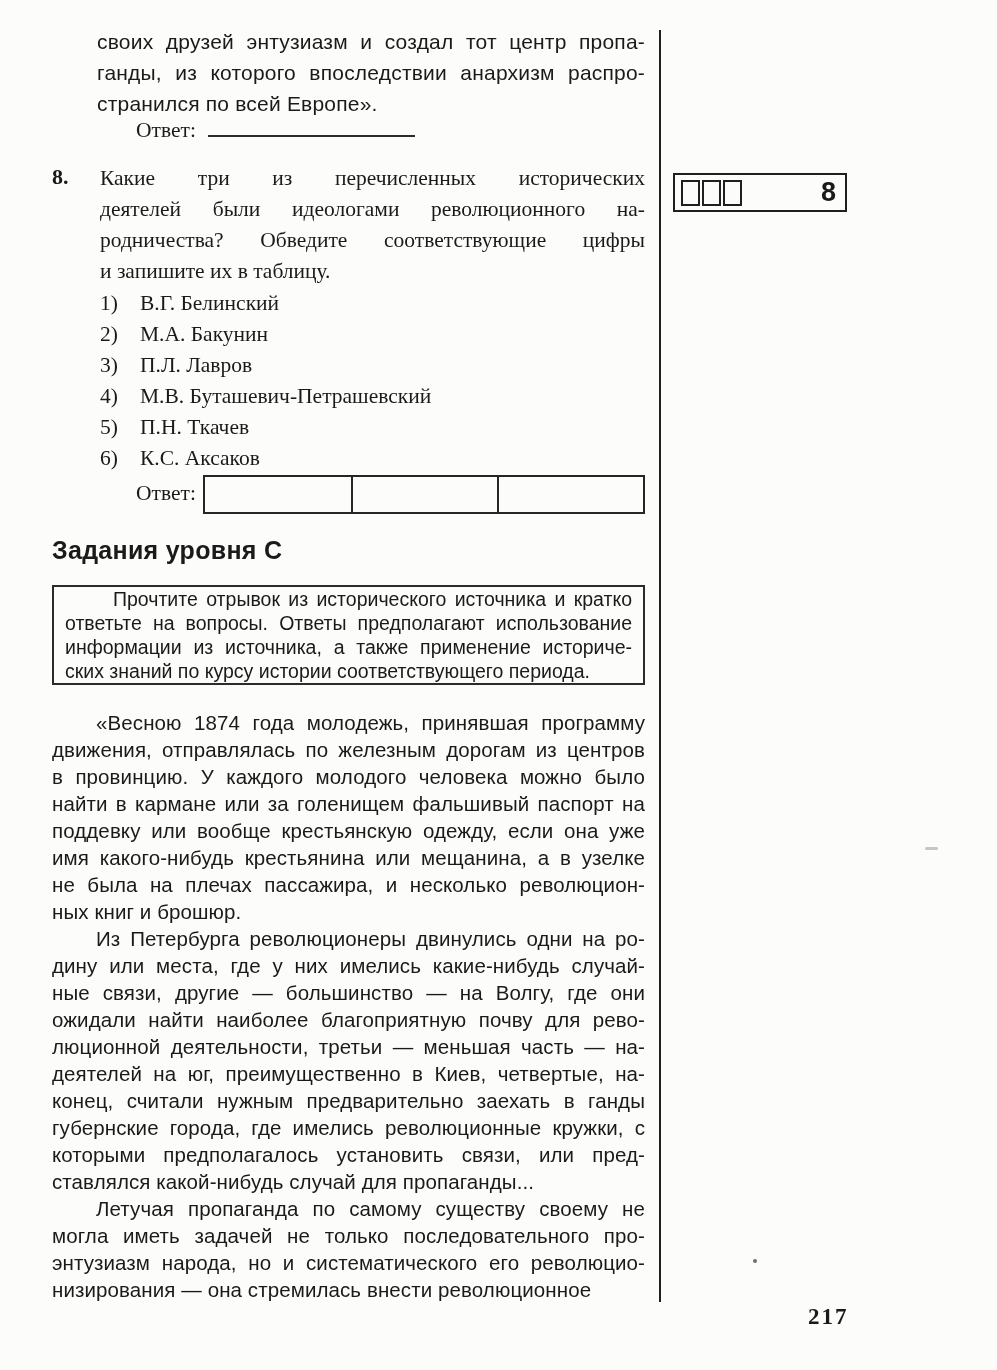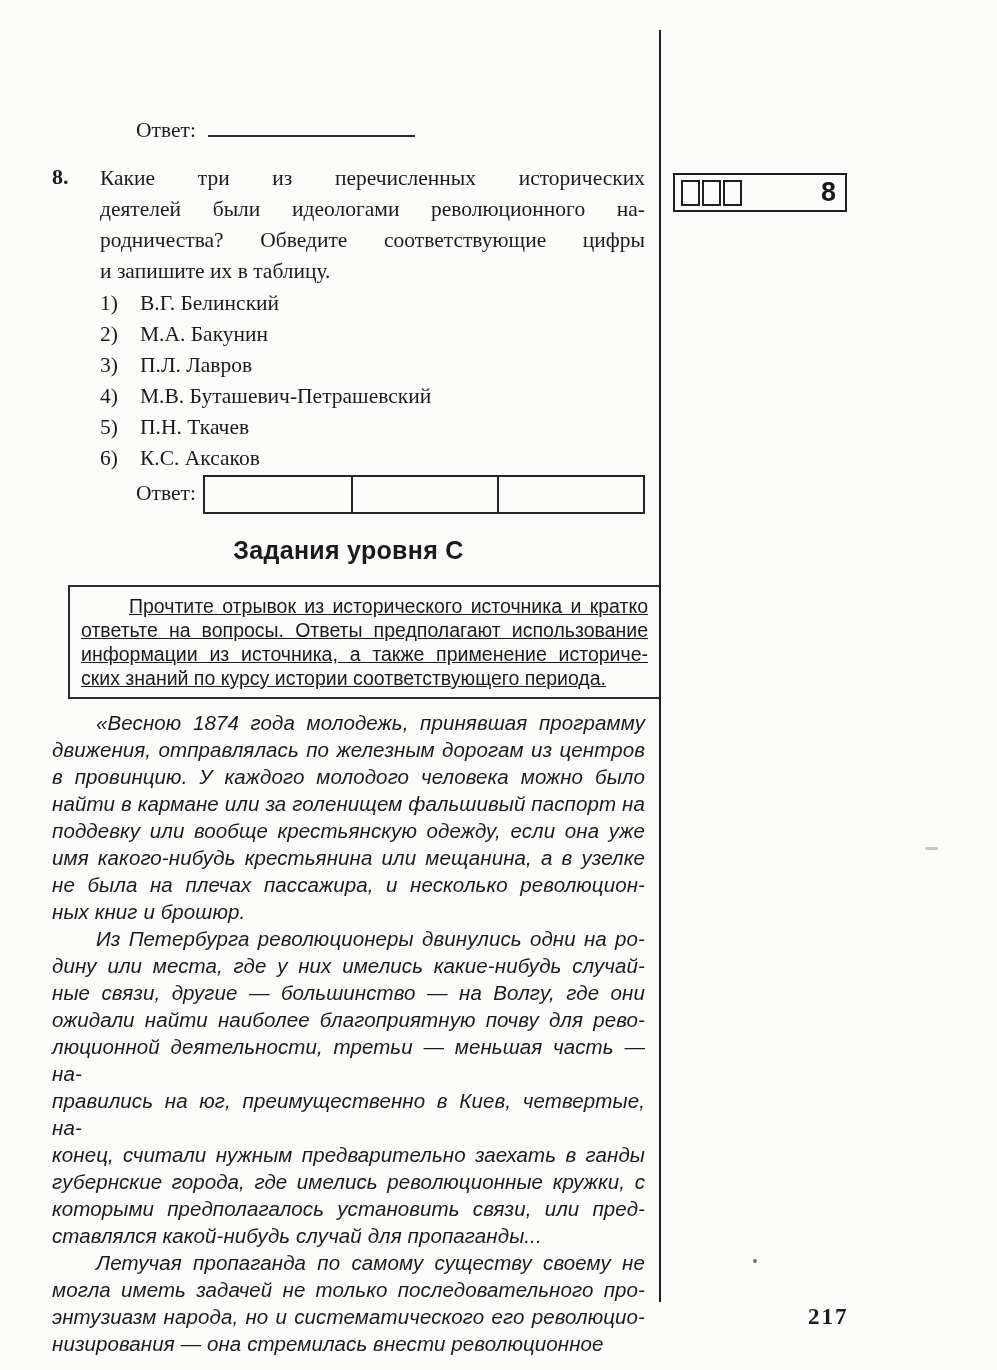--- a/index.html
+++ b/index.html
@@ -40,30 +40,30 @@
   
   .answer8-label{position:absolute; left:100px; top:481px; font-size:21.5px;}
   .answer8-table{position:absolute; left:203px; top:475px; width:442px; height:39px;
                  box-sizing:border-box; border:2px solid #262626;
                  display:grid; grid-template-columns:repeat(3,1fr);}
   .acell{height:100%;}
   .acell + .acell{border-left:2px solid #262626;}
 
   
   .heading-c{position:absolute; left:52px; top:536px; width:593px; margin:0;
-             text-align:center; font-size:25px; font-weight:bold; letter-spacing:.3px;}
-  .instr-box{position:absolute; left:68px; top:585px; width:593px;
+             font-size:25px; font-weight:bold; letter-spacing:.3px;}
+  .instr-box{position:absolute; left:52px; top:585px; width:593px;
              box-sizing:border-box; border:2px solid #2b2b2b;
-             padding:7px 11px; font-size:19.5px; line-height:24px;text-decoration:underline;}
+             padding:0 11px; font-size:19.5px; line-height:24px;}
   .instr-box .tline.indent{text-indent:48px;}
 
   
   .passage{position:absolute; left:52px; top:709px; width:593px;
            font-size:20.5px; line-height:27px; letter-spacing:.1px;}
-  .para{margin:0;font-style:italic;}
+  .para{margin:0;}
 
   
   .v-rule{position:absolute; left:659px; top:30px; width:2px; height:1272px; background:#1f1f1f;}
   .marker-box{position:absolute; left:673px; top:173px; width:174px; height:39px;
               box-sizing:border-box; border:2px solid #1f1f1f;
               display:flex; align-items:center; padding-left:4px;}
   .squares{display:flex;}
   .marker-square{width:19px; height:26px; box-sizing:border-box;
                  border:2px solid #1f1f1f; margin-left:2px; background:#fcfcfb;}
   .marker-num{margin-left:auto; margin-right:9px; font-weight:bold; font-size:27px; line-height:1;}
@@ -76,20 +76,25 @@
   .speck-dot{position:absolute; left:753px; top:1259px; width:4px; height:4px;
              background:#6e6e6e; border-radius:50%;}
   .speck-dash{position:absolute; left:925px; top:847px; width:13px; height:3px;
               background:#c6c6c3; border-radius:2px;}
 </style>
 </head>
 <body>
 
 <div class="page">
 
+  <section class="intro">
+      <div class="tline">своих друзей энтузиазм и создал тот центр пропа-</div>
+      <div class="tline">ганды, из которого впоследствии анархизм распро-</div>
+      <div class="tline last">странился по всей Европе».</div>
+    </section>
 
   <div class="answer7">
     <span class="serif">Ответ:</span><span class="blank"></span>
   </div>
 
   <div class="q8-num">8.</div>
 
   <section class="q8-stem">
       <div class="tline">Какие три из перечисленных исторических</div>
       <div class="tline">деятелей были идеологами революционного на-</div>
@@ -151,21 +156,21 @@
         <div class="tline">имя какого-нибудь крестьянина или мещанина, а в узелке</div>
         <div class="tline">не была на плечах пассажира, и несколько революцион-</div>
         <div class="tline last">ных книг и брошюр.</div>
       </div>
       <div class="para">
         <div class="tline indent">Из Петербурга революционеры двинулись одни на ро-</div>
         <div class="tline">дину или места, где у них имелись какие-нибудь случай-</div>
         <div class="tline">ные связи, другие — большинство — на Волгу, где они</div>
         <div class="tline">ожидали найти наиболее благоприятную почву для рево-</div>
         <div class="tline">люционной деятельности, третьи — меньшая часть — на-</div>
-        <div class="tline">правились на юг, преимущественно в Киев, четвертые, на-</div>
+        <div class="tline">деятелей на юг, преимущественно в Киев, четвертые, на-</div>
         <div class="tline">конец, считали нужным предварительно заехать в ганды</div>
         <div class="tline">губернские города, где имелись революционные кружки, с</div>
         <div class="tline">которыми предполагалось установить связи, или пред-</div>
         <div class="tline last">ставлялся какой-нибудь случай для пропаганды...</div>
       </div>
       <div class="para">
         <div class="tline indent">Летучая пропаганда по самому существу своему не</div>
         <div class="tline">могла иметь задачей не только последовательного про-</div>
         <div class="tline">энтузиазм народа, но и систематического его революцио-</div>
         <div class="tline last">низирования — она стремилась внести революционное</div>

